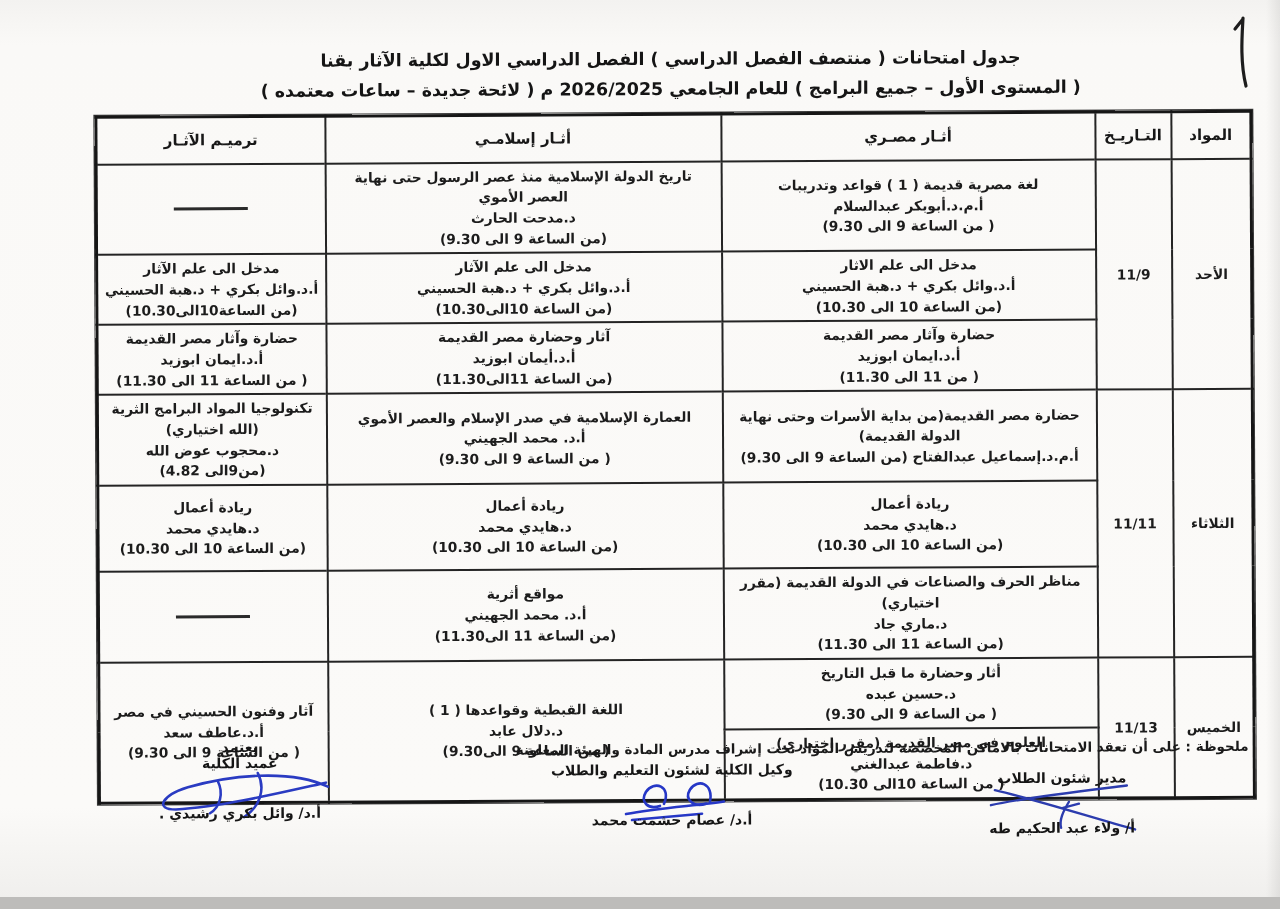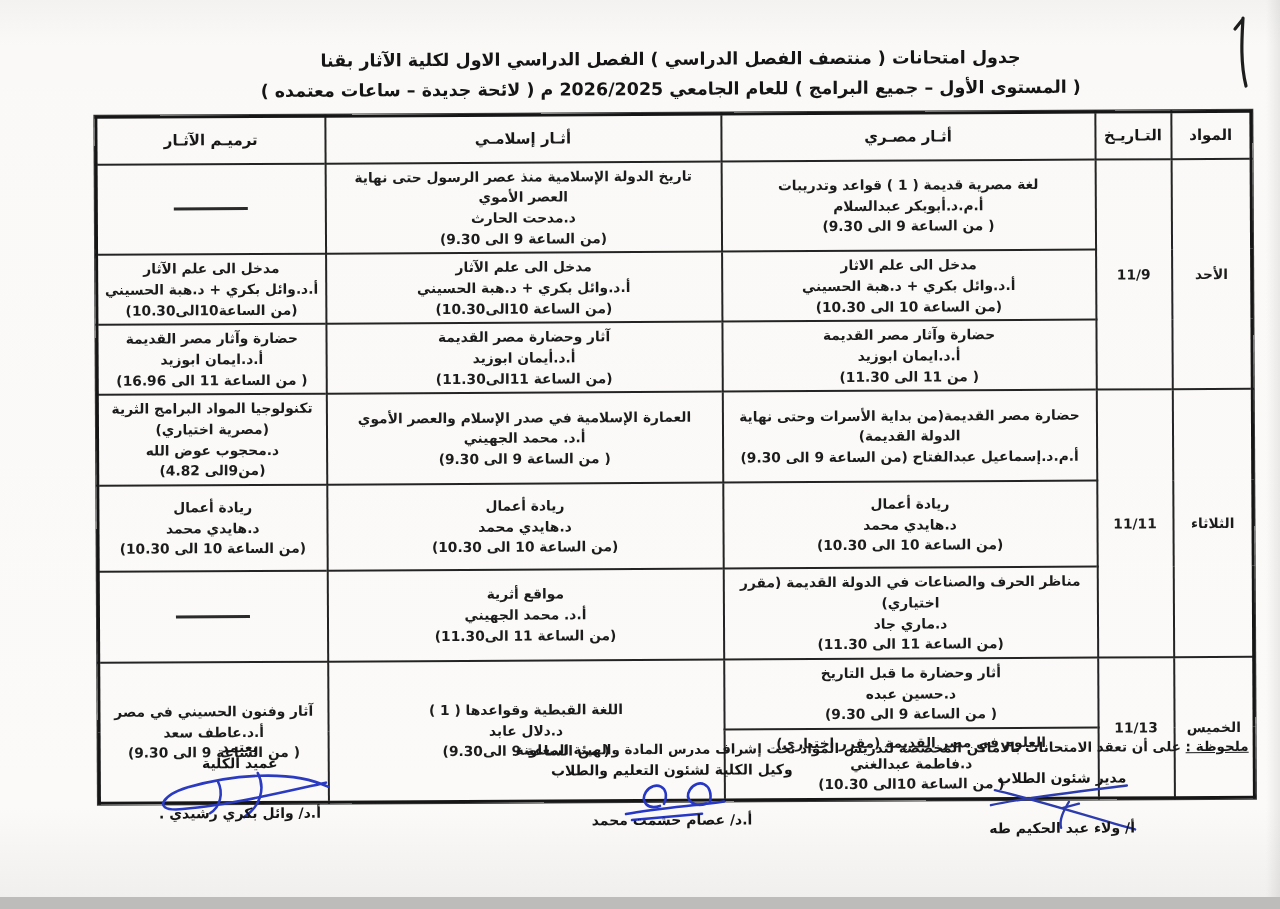--- a/index.html
+++ b/index.html
@@ -21,21 +21,21 @@
   table.sched, table.sched td, table.sched th { border:2px solid #242424; }
   table.sched { border:3px solid #161616; box-shadow:0 0 0 1px #3a3a3a; }
   table.sched th { height:47px; font-size:15px; font-weight:bold; color:#181818; text-align:center; vertical-align:middle; }
   table.sched td { font-size:13.8px; font-weight:bold; color:#1c1c1c; text-align:center; vertical-align:middle; padding:3px 6px; line-height:1.5; }
   td.daycell { font-size:14.5px; }
   td.datecell { font-size:14.5px; }
   .ln { direction:rtl; }
   .dash { width:74px; border-top:3px solid #2a2a2a; height:0; margin:4px auto; }
 
   .note { position:absolute; top:741px; right:33px; direction:rtl; font-size:13.5px; font-weight:bold; color:#1a1a1a; }
-  .note .nlabel { text-decoration:underline; }
+  .note .nlabel { }
 
   .sigblock { position:absolute; text-align:center; direction:rtl; font-weight:bold; color:#161616; }
   .sigblock .stitle { font-size:14px; }
   .sigblock .sname  { font-size:14px; }
   .sig-sa   { top:772px; right:120px; width:200px; }
   .sig-sa svg   { display:block; margin:-8px auto -16px; }
   .sig-vd   { top:762px; right:470px; width:280px; }
   .sig-vd svg   { display:block; margin:-10px auto -20px; }
   .sig-dean { top:737px; left:128px; width:220px; }
   .sig-dean svg { display:block; margin:-12px auto -26px; }
@@ -116,39 +116,39 @@
               <div class="ln">( من 11 الى 11.30)</div>
             </td>
         <td>
               <div class="ln">آثار وحضارة مصر القديمة</div>
               <div class="ln">أ.د.أيمان ابوزيد</div>
               <div class="ln">(من الساعة 11الى11.30)</div>
             </td>
         <td>
               <div class="ln">حضارة وآثار مصر القديمة</div>
               <div class="ln">أ.د.ايمان ابوزيد</div>
-              <div class="ln">( من الساعة 11 الى 16.96)</div>
+              <div class="ln">( من الساعة 11 الى 11.30)</div>
             </td>
       </tr>
 
       <tr style="height:82px">
         <td class="daycell" rowspan="3">الثلاثاء</td>
         <td class="datecell" rowspan="3">11/11</td>
         <td>
               <div class="ln">حضارة مصر القديمة(من بداية الأسرات وحتى نهاية الدولة القديمة)</div>
               <div class="ln">أ.م.د.إسماعيل عبدالفتاح (من الساعة 9 الى 9.30)</div>
             </td>
         <td>
               <div class="ln">العمارة الإسلامية في صدر الإسلام والعصر الأموي</div>
               <div class="ln">أ.د. محمد الجهيني</div>
               <div class="ln">( من الساعة 9 الى 9.30)</div>
             </td>
         <td>
               <div class="ln">تكنولوجيا المواد البرامج الثرية</div>
-              <div class="ln">(مصرية اختياري)</div>
+              <div class="ln">(الله اختياري)</div>
               <div class="ln">د.محجوب عوض الله</div>
               <div class="ln">(من9الى 4.82)</div>
             </td>
       </tr>
       <tr style="height:86px">
         <td>
               <div class="ln">ريادة أعمال</div>
               <div class="ln">د.هايدي محمد</div>
               <div class="ln">(من الساعة 10 الى 10.30)</div>
             </td>

